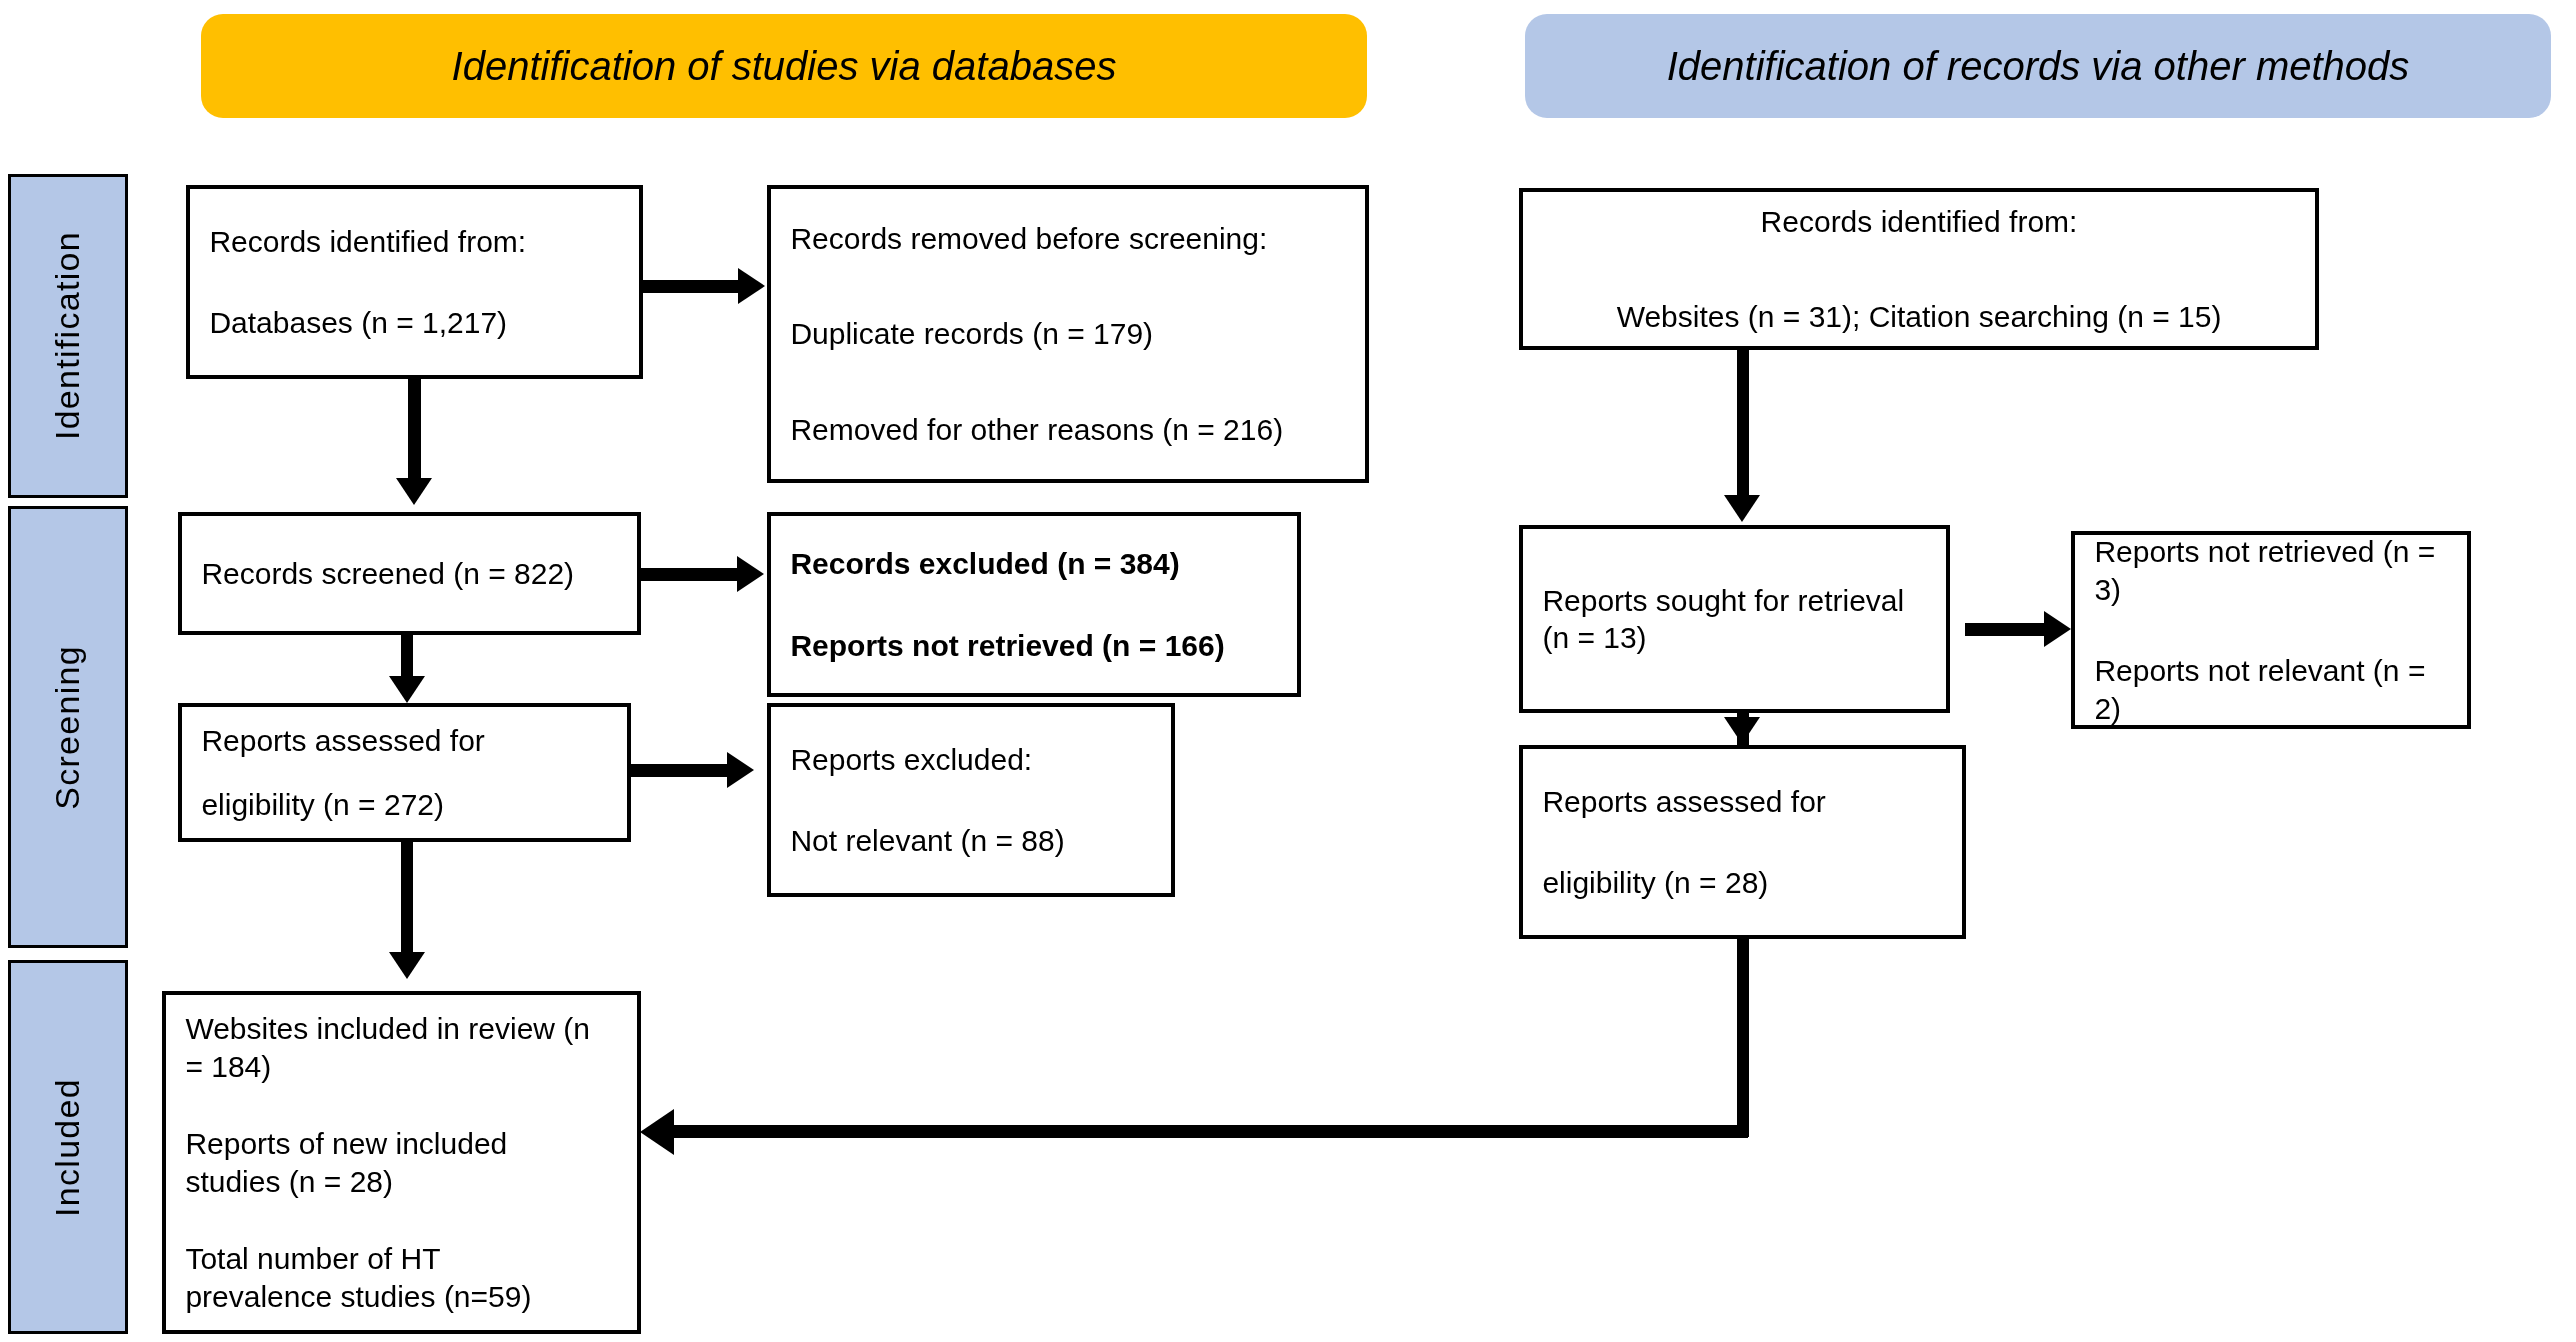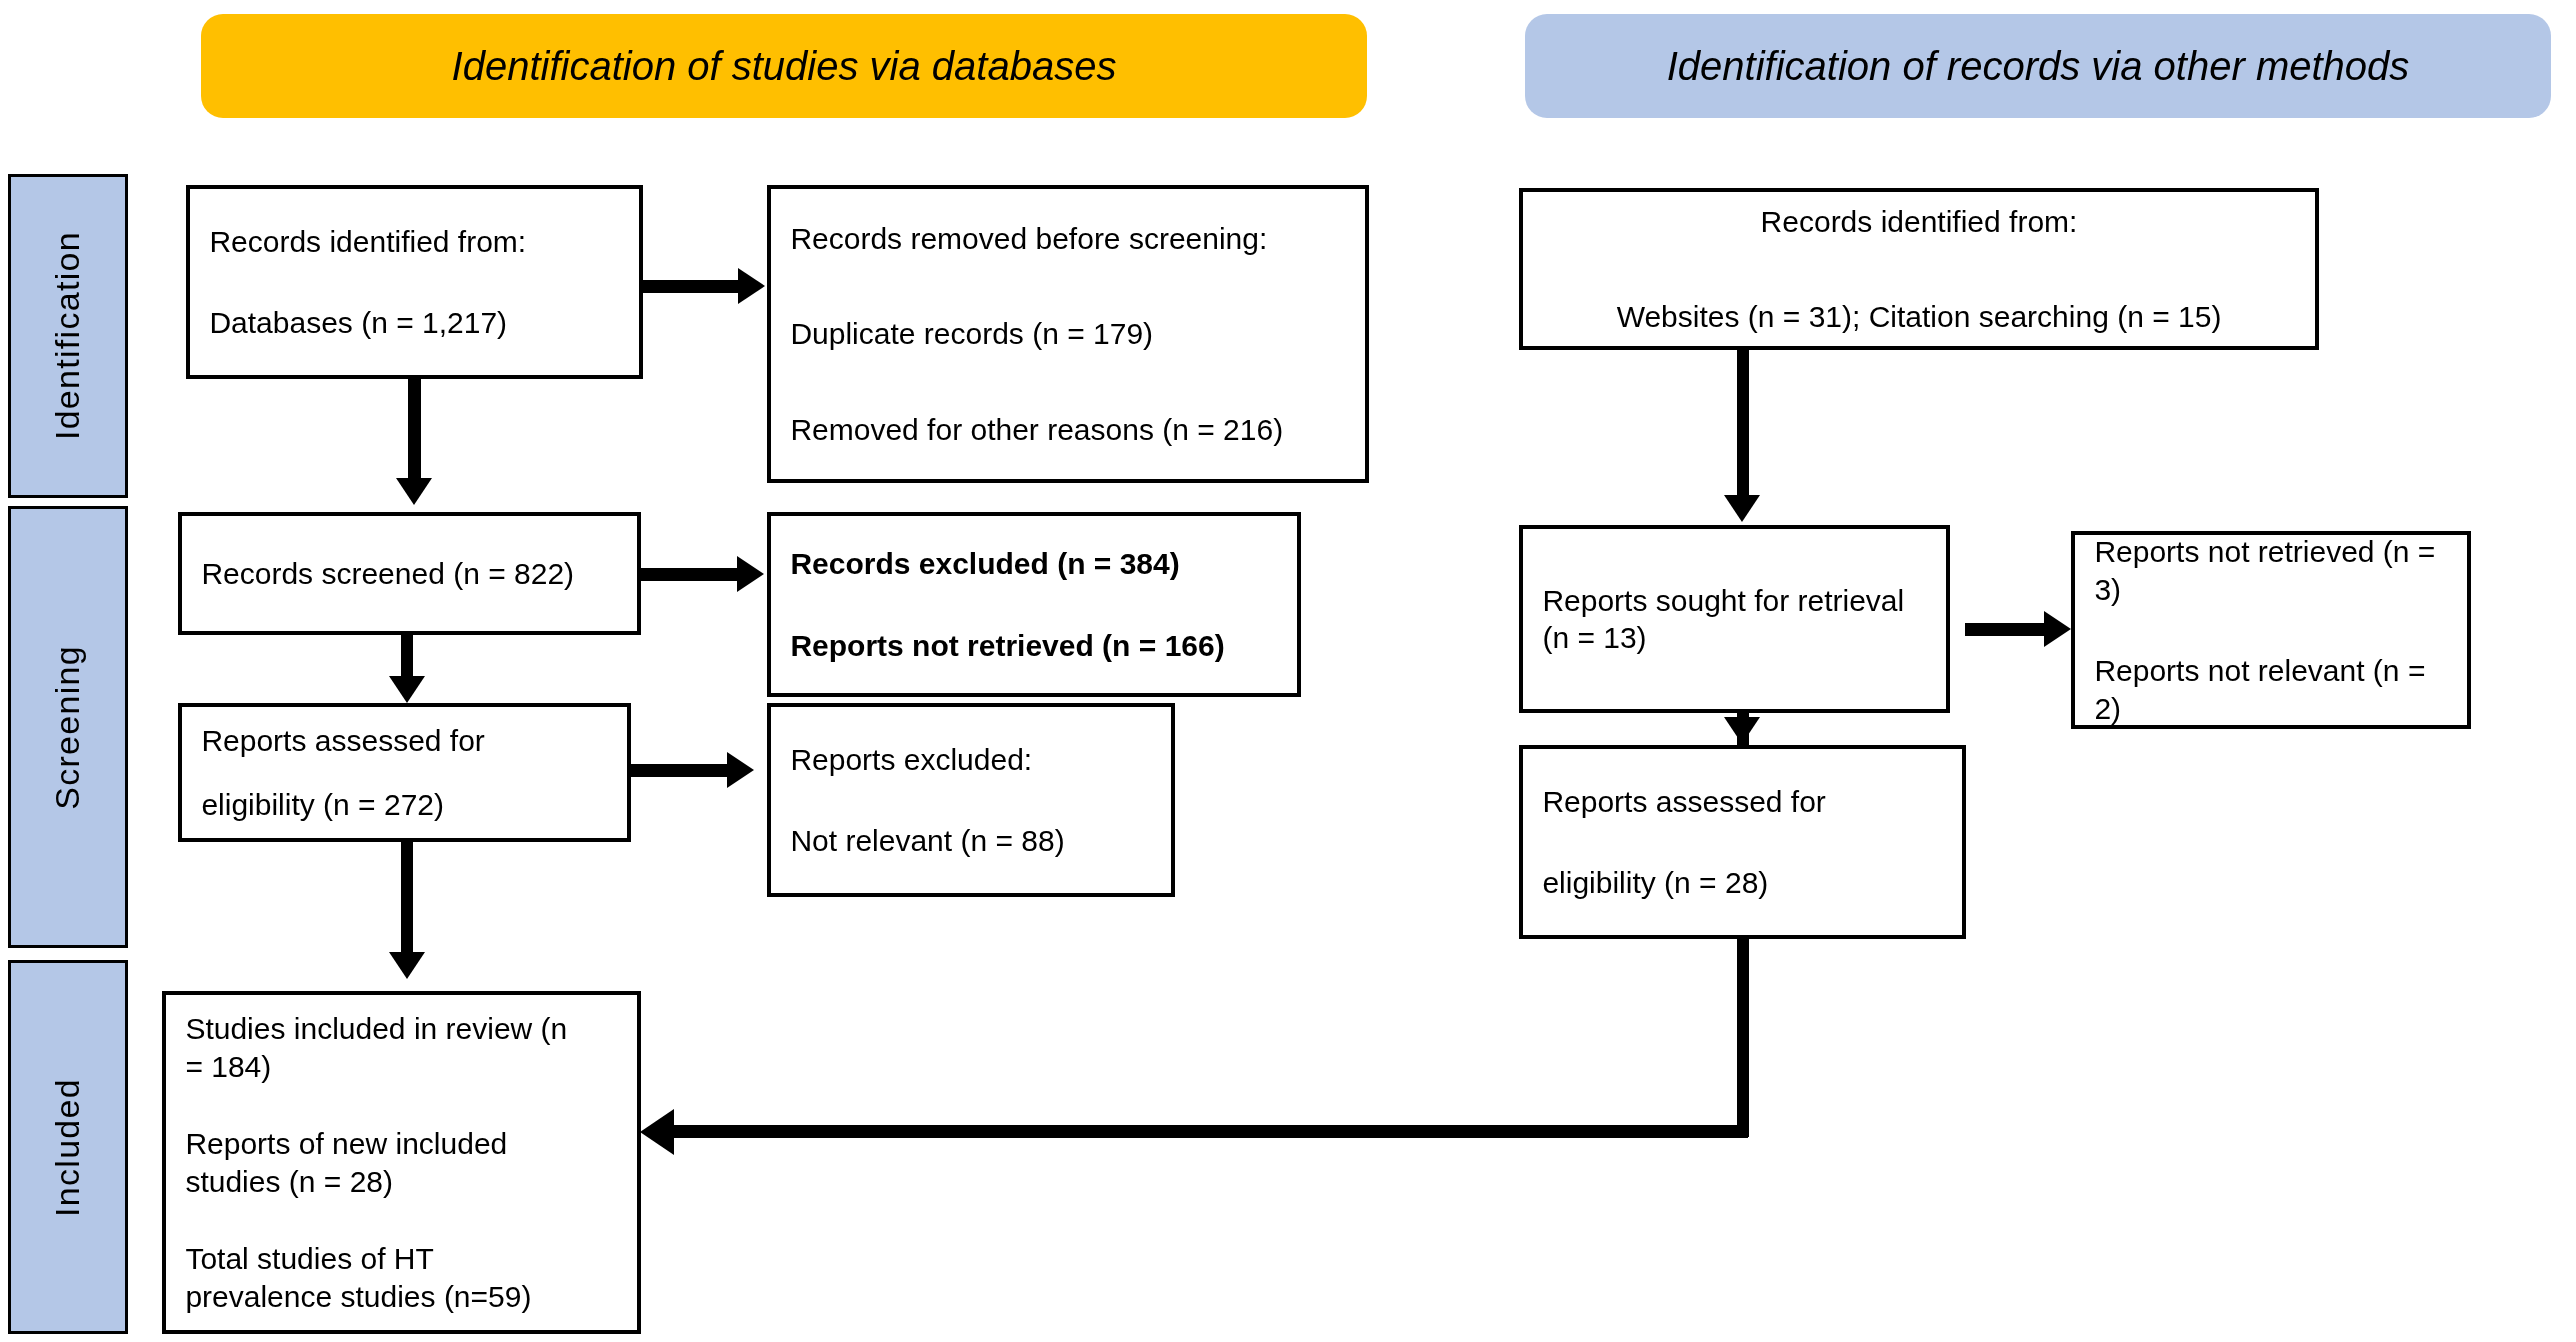--- a/index.html
+++ b/index.html
@@ -170,25 +170,25 @@
     <p>Reports assessed for</p>
     <p>eligibility (n = 272)</p>
   </div>
 
   <div class="flow-box" id="box-excluded-reports">
     <p>Reports excluded:</p>
     <p>Not relevant (n = 88)</p>
   </div>
 
   <div class="flow-box tight" id="box-included">
-    <p>Studies included in review (n</p>
+    <p>Websites included in review (n</p>
     <p style="margin-top:0">= 184)</p>
     <p style="margin-top:40px">Reports of new included</p>
     <p style="margin-top:0">studies (n = 28)</p>
-    <p style="margin-top:40px">Total studies of HT</p>
+    <p style="margin-top:40px">Total number of HT</p>
     <p style="margin-top:0">prevalence studies (n=59)</p>
   </div>
 
   <div class="flow-box center loose" id="box-identified-other">
     <p>Records identified from:</p>
     <p>Websites (n = 31); Citation searching (n = 15)</p>
   </div>
 
   <div class="flow-box tight" id="box-sought">
     <p style="margin-top:0">Reports sought for retrieval</p>

